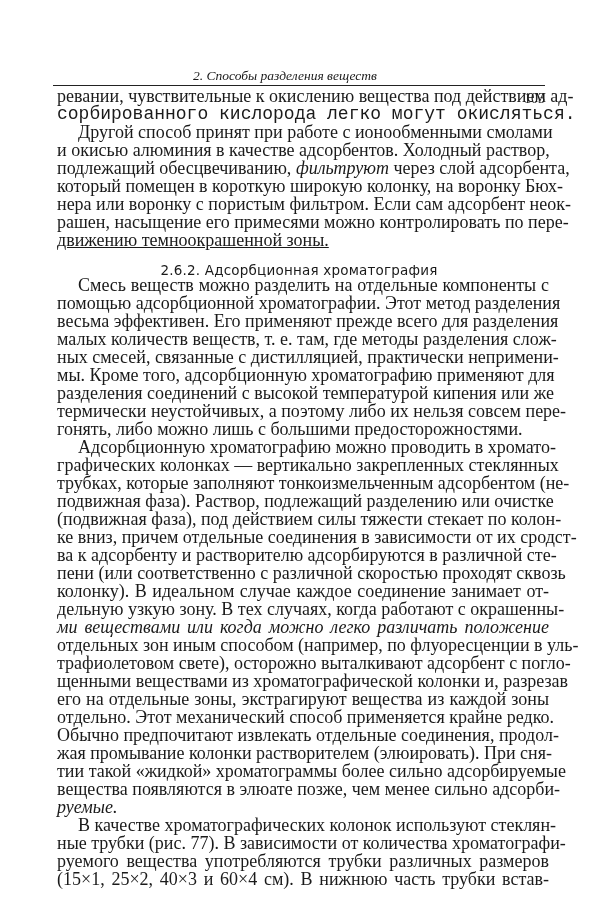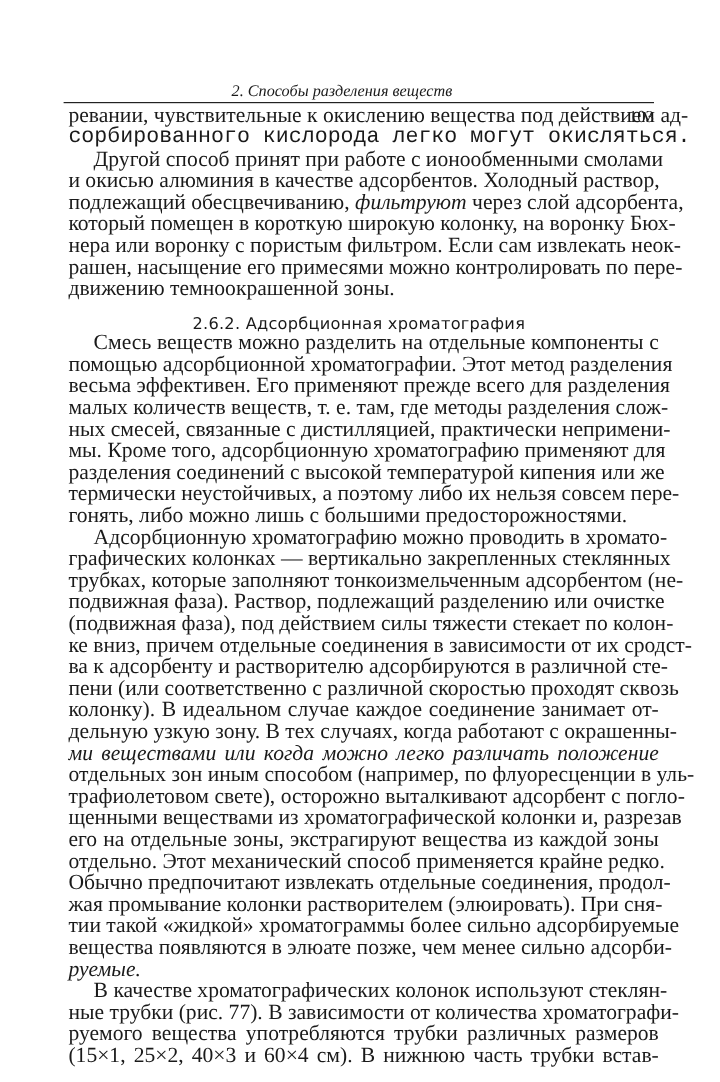--- a/index.html
+++ b/index.html
@@ -38,23 +38,23 @@
 
 <div class="heading">2.6.2. Адсорбционная хроматография</div>
 
 <div id="body-text">
     <div class="line" style="top: 87px;">ревании, чувствительные к окислению вещества под действием ад-</div>
     <div class="line last" style="top: 105px; font-family: Liberation Mono, monospace;">сорбированного кислорода легко могут окисляться.</div>
     <div class="line indent" style="top: 123px;">Другой способ принят при работе с ионообменными смолами</div>
     <div class="line" style="top: 141px;">и окисью алюминия в качестве адсорбентов. Холодный раствор,</div>
     <div class="line" style="top: 159px;">подлежащий обесцвечиванию, <em>фильтруют</em> через слой адсорбента,</div>
     <div class="line" style="top: 177px;">который помещен в короткую широкую колонку, на воронку Бюх-</div>
-    <div class="line" style="top: 195px;">нера или воронку с пористым фильтром. Если сам извлекать неок-</div>
+    <div class="line" style="top: 195px;">нера или воронку с пористым фильтром. Если сам адсорбент неок-</div>
     <div class="line" style="top: 213px;">рашен, насыщение его примесями можно контролировать по пере-</div>
-    <div class="line last" style="top: 231px;">движению темноокрашенной зоны.</div>
+    <div class="line last" style="top: 231px; text-decoration: underline;">движению темноокрашенной зоны.</div>
     <div class="line indent" style="top: 276px;">Смесь веществ можно разделить на отдельные компоненты с</div>
     <div class="line" style="top: 294px;">помощью адсорбционной хроматографии. Этот метод разделения</div>
     <div class="line" style="top: 312px;">весьма эффективен. Его применяют прежде всего для разделения</div>
     <div class="line" style="top: 330px;">малых количеств веществ, т. е. там, где методы разделения слож-</div>
     <div class="line" style="top: 348px;">ных смесей, связанные с дистилляцией, практически непримени-</div>
     <div class="line" style="top: 366px;">мы. Кроме того, адсорбционную хроматографию применяют для</div>
     <div class="line" style="top: 384px;">разделения соединений с высокой температурой кипения или же</div>
     <div class="line" style="top: 402px;">термически неустойчивых, а поэтому либо их нельзя совсем пере-</div>
     <div class="line last" style="top: 420px;">гонять, либо можно лишь с большими предосторожностями.</div>
     <div class="line indent" style="top: 438px;">Адсорбционную хроматографию можно проводить в хромато-</div>

